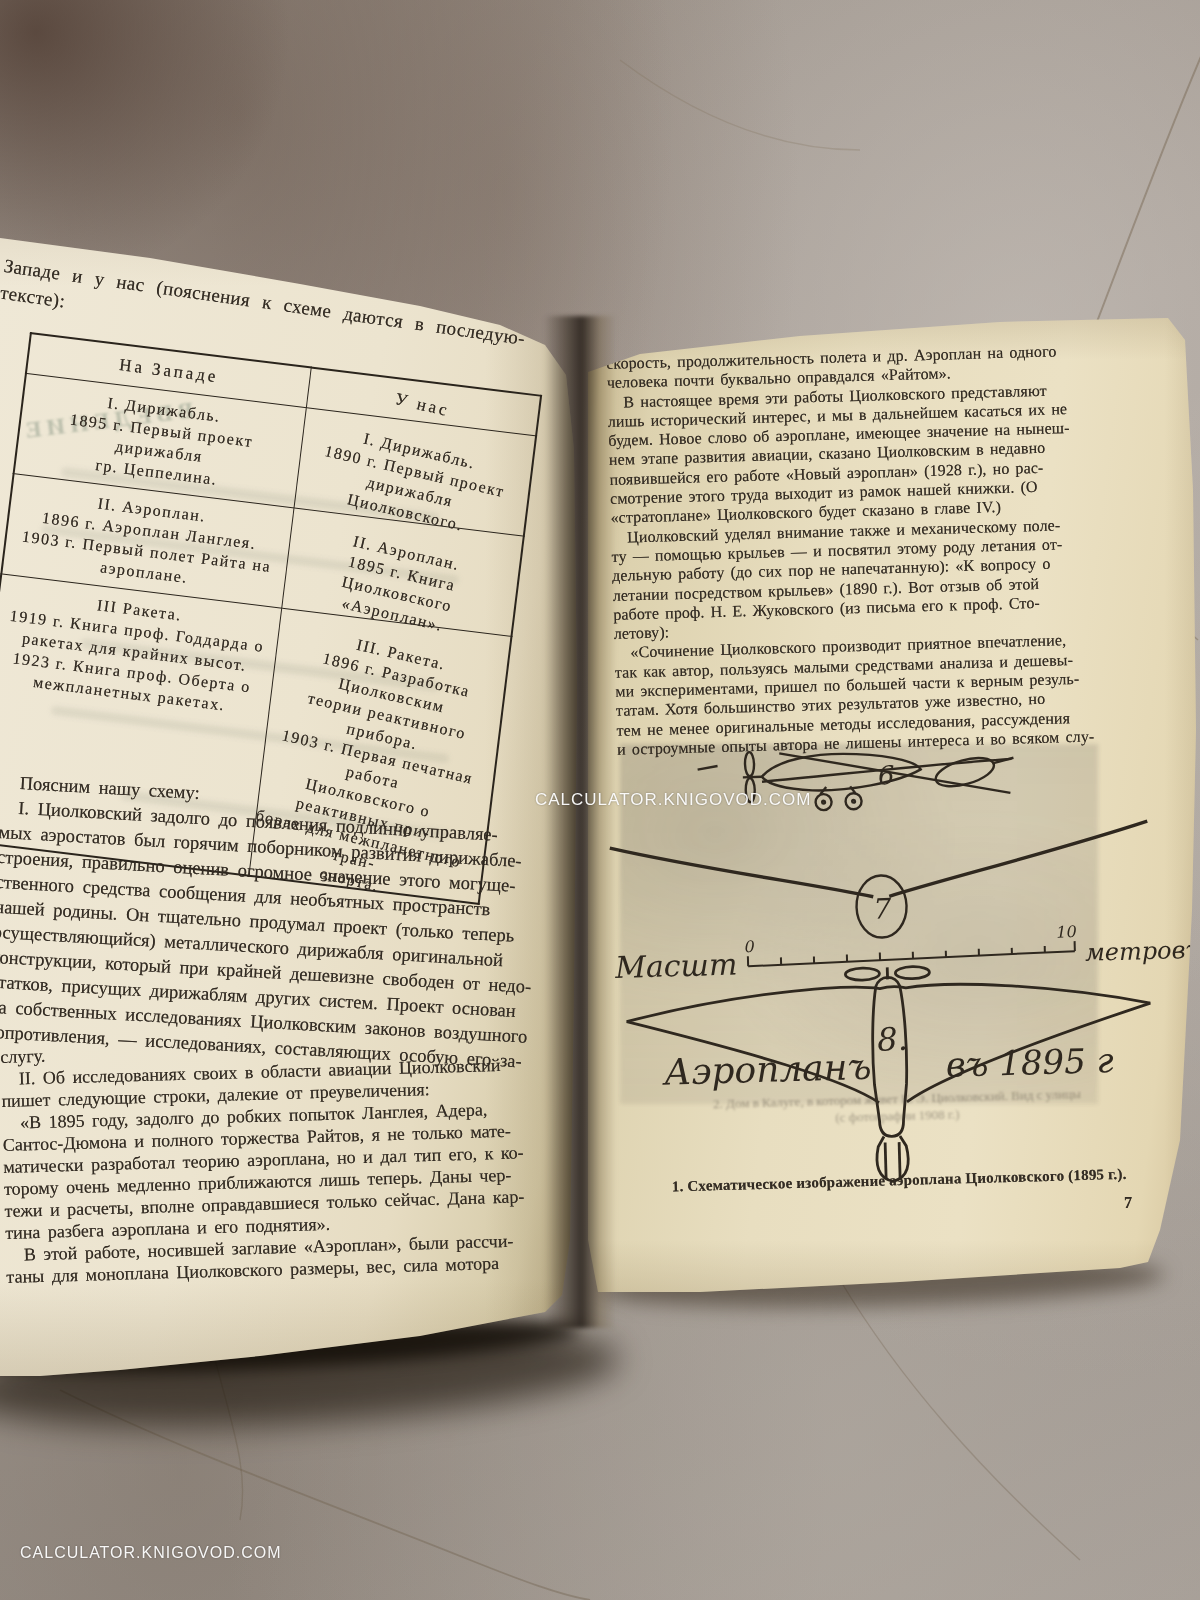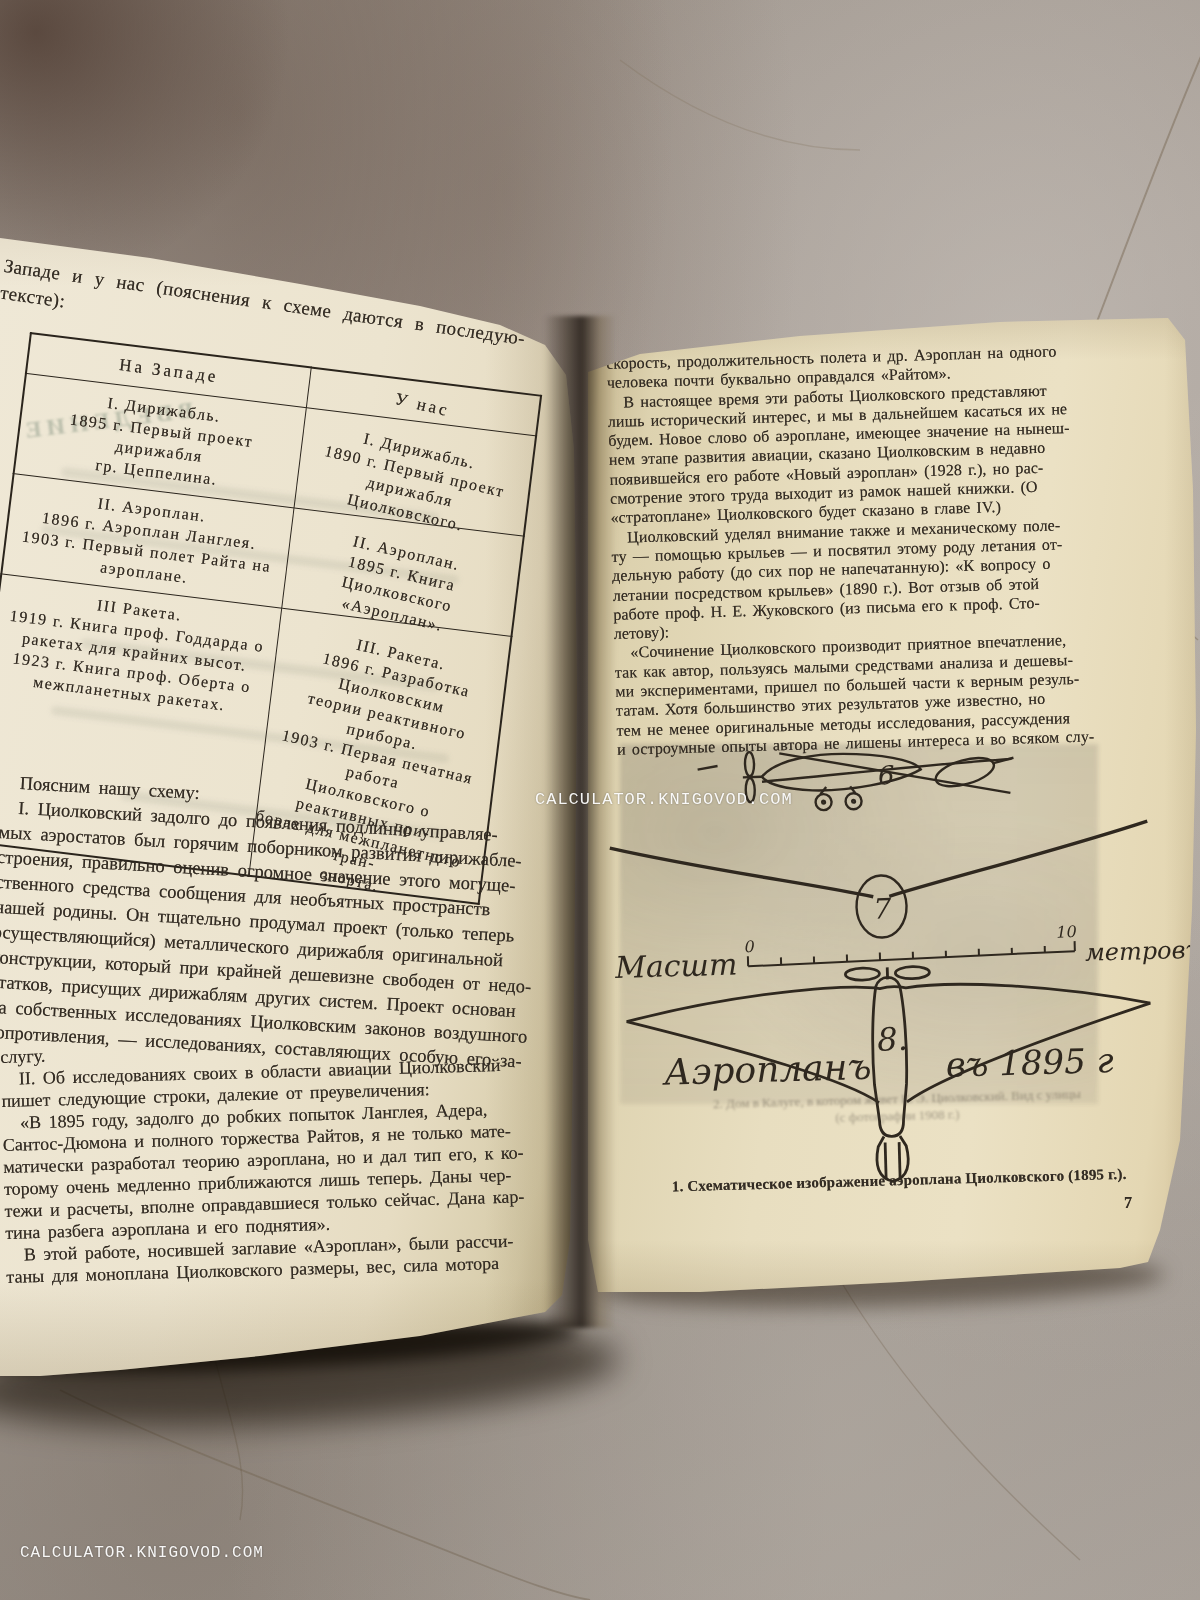--- a/index.html
+++ b/index.html
@@ -82,21 +82,21 @@
   .ghost-caption{position:absolute;left:0;top:744px;width:540px;text-align:center;font-size:13px;
     line-height:17px;color:rgba(70,65,55,.45);filter:blur(1px);}
   .rp-caption{position:absolute;left:0;top:826px;width:540px;text-align:center;font-size:15px;
     font-weight:700;letter-spacing:.2px;}
   .page-number{left:544px;top:884px;font-size:16px;font-weight:700;}
 
   
   .gutter-shadow{left:544px;top:316px;width:72px;height:1012px;z-index:5;filter:blur(2px);
     background:linear-gradient(90deg, rgba(30,20,10,0) 0%, rgba(30,20,10,.45) 30%,
       rgba(18,11,5,.72) 52%, rgba(95,75,42,.30) 78%, rgba(30,20,10,0) 100%);}
-  .watermark{font-family:Liberation Mono, monospace;font-size:17px;
+  .watermark{font-family:Liberation Sans, sans-serif;font-size:17px;
     color:rgba(255,255,255,.95);letter-spacing:1px;z-index:6;text-shadow:0 0 2px rgba(0,0,0,.35);}
   .wm-mid{left:535px;top:790px;}
   .wm-bottom{left:20px;top:1544px;font-size:16px;}
 </style>
 </head>
 <body>
 
 <svg class="abs" width="1200" height="1600" style="left:0;top:0;z-index:1;" viewBox="0 0 1200 1600">
   <path d="M1208,40 C1130,220 1075,400 1012,520 C980,585 955,640 948,700" stroke="#7a6a55" stroke-width="2" fill="none" opacity=".5"></path>
   <path d="M1050,430 C1100,520 1150,600 1198,640" stroke="#7a6a55" stroke-width="1.6" fill="none" opacity=".45"></path>

